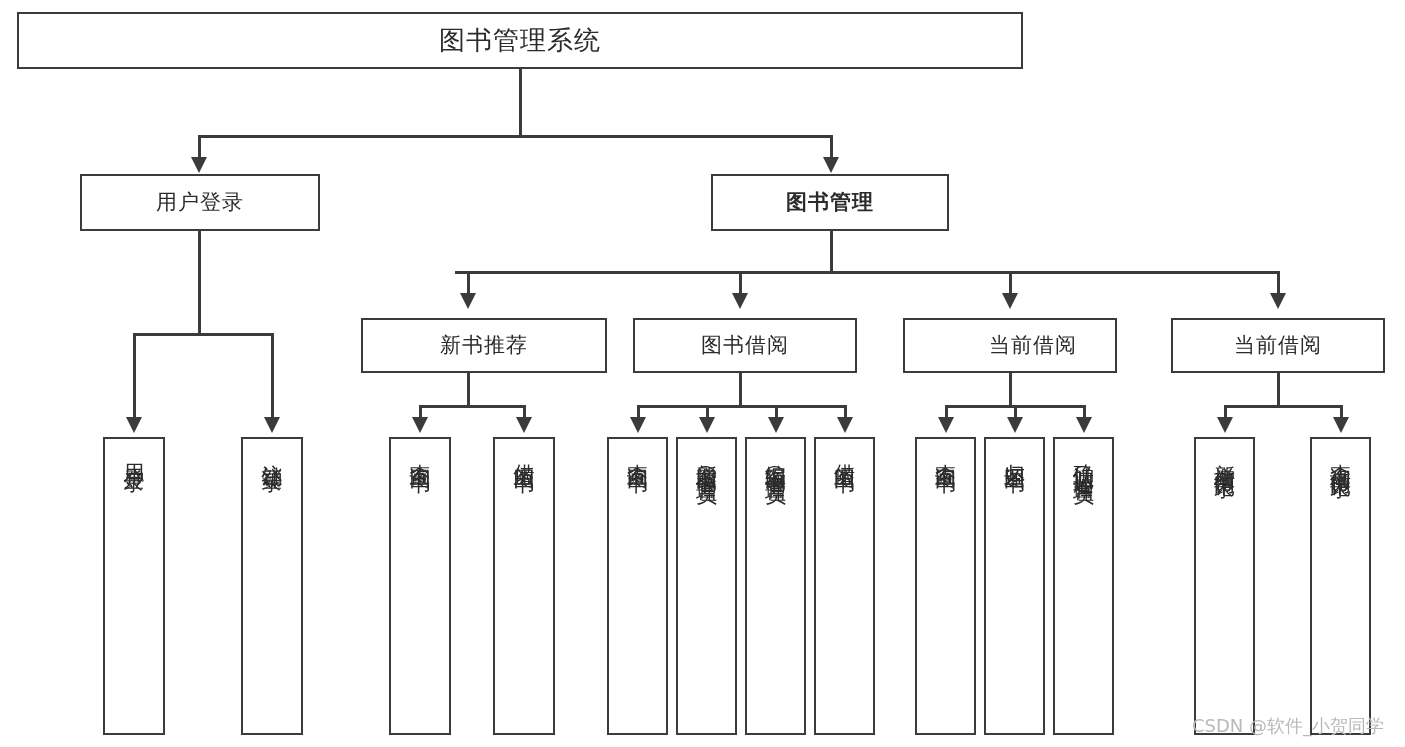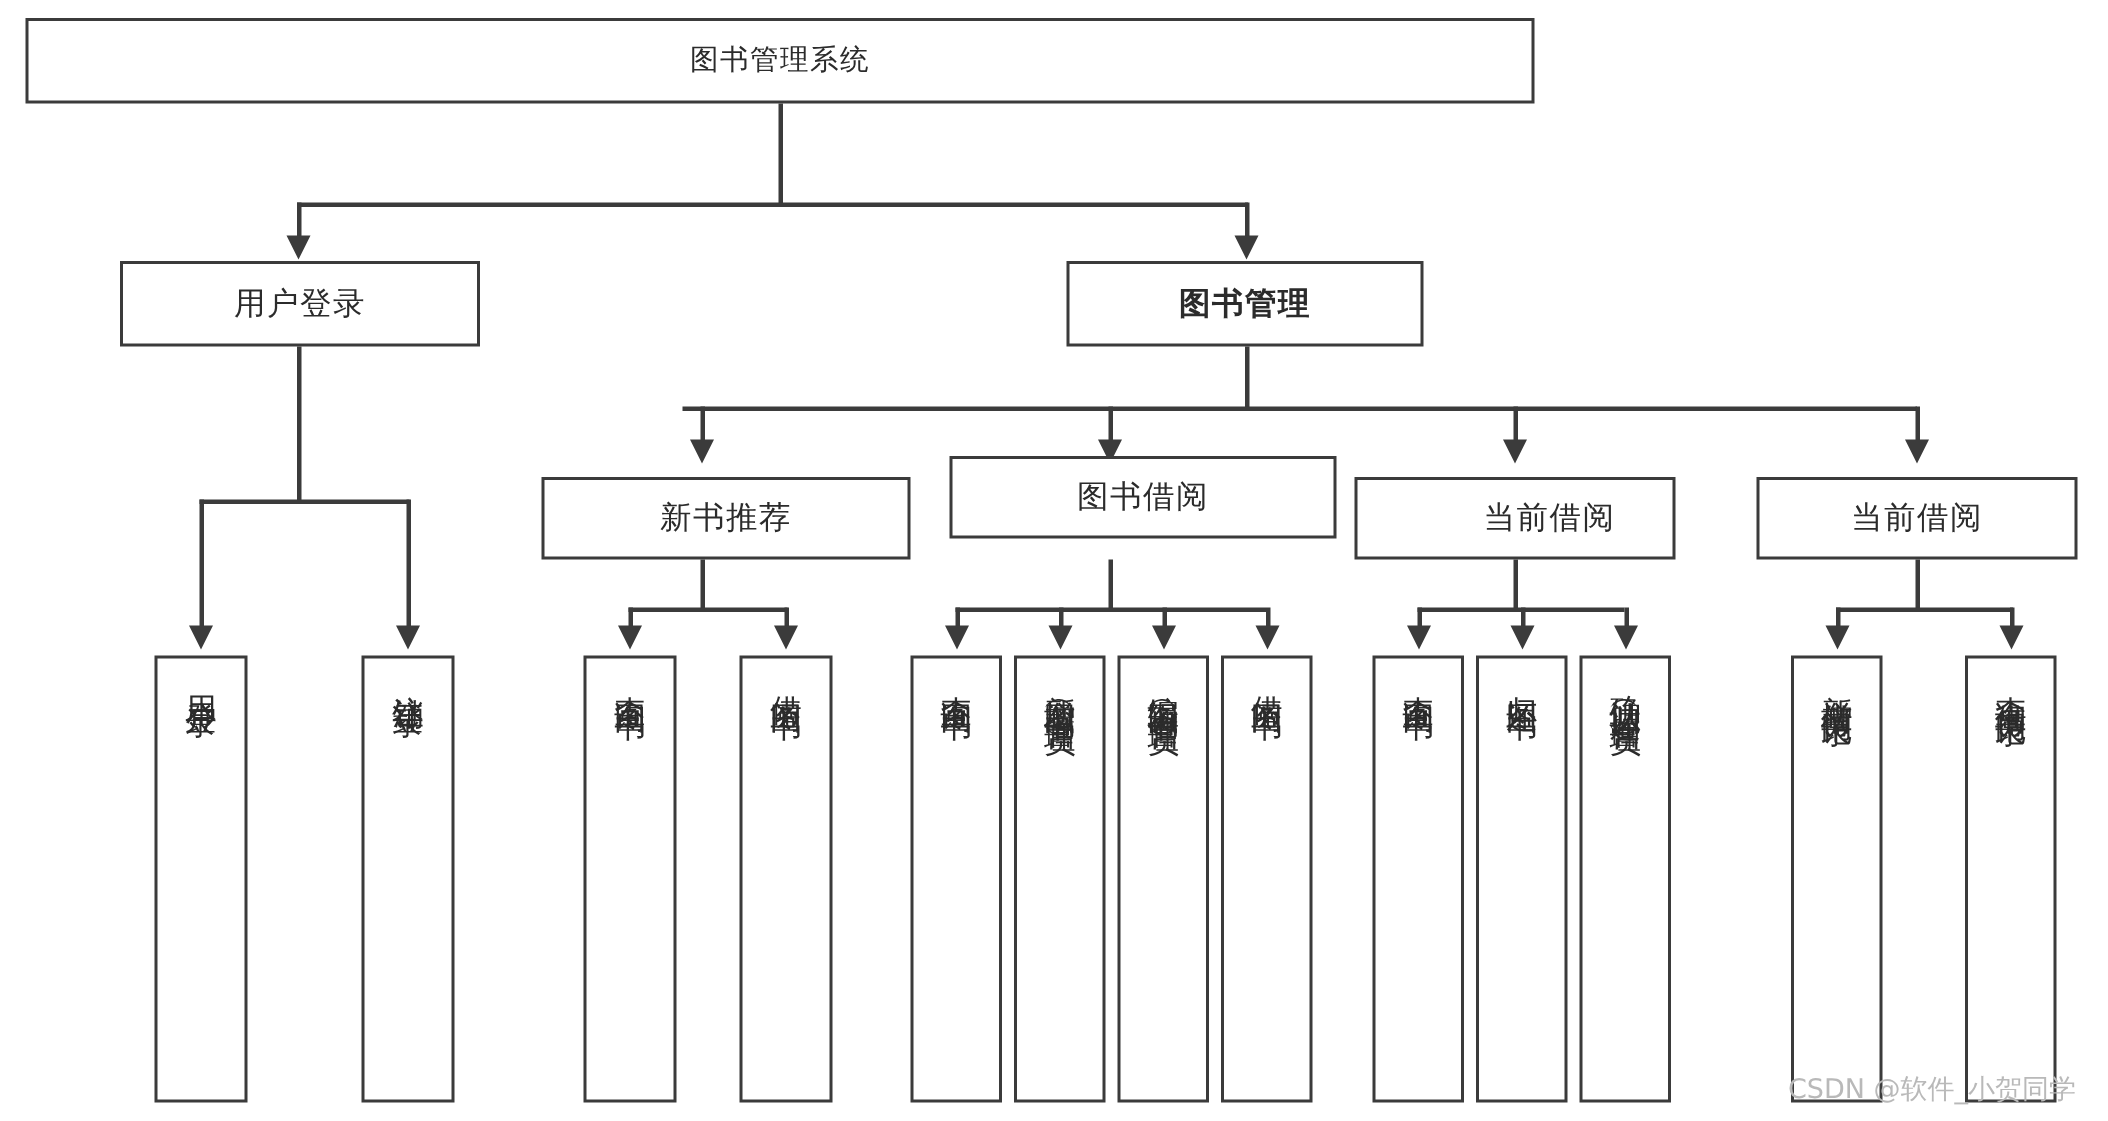--- a/index.html
+++ b/index.html
@@ -29,21 +29,21 @@
     align-items: center;
     justify-content: center;
     color: #2b2b2b;
   }
   .box.horiz {
     font-size: 21px;
     letter-spacing: 1px;
     line-height: 1.2;
   }
   .box.root {
-    font-size: 19px;
+    font-size: 26px;
   }
   .box.vert {
     writing-mode: vertical-rl;
     text-orientation: upright;
     font-size: 21px;
     letter-spacing: 3px;
     padding-top: 8px;
     justify-content: flex-start;
     align-items: center;
     white-space: nowrap;
@@ -129,21 +129,21 @@
   <div class="line-v" style="left:739px; top:271px; height:24px;"></div>
   <div class="arrow" style="left:732px; top:293px;"></div>
   <div class="line-v" style="left:1009px; top:271px; height:24px;"></div>
   <div class="arrow" style="left:1002px; top:293px;"></div>
   <div class="line-v" style="left:1277px; top:271px; height:24px;"></div>
   <div class="arrow" style="left:1270px; top:293px;"></div>
 
   <div class="box horiz" style="left:361px; top:318px; width:246px; height:55px;">
     <span>新书推荐</span>
   </div>
-  <div class="box horiz" style="left:633px; top:304px; width:258px; height:55px;">
+  <div class="box horiz" style="left:633px; top:318px; width:224px; height:55px;">
     <span>图书借阅</span>
   </div>
   <div class="box horiz" style="left:903px; top:318px; width:214px; height:55px;padding-left:46px;">
     <span>当前借阅</span>
   </div>
   <div class="box horiz" style="left:1171px; top:318px; width:214px; height:55px;">
     <span>当前借阅</span>
   </div>
 
   <div class="line-v" style="left:467px; top:373px; height:34px;"></div>

